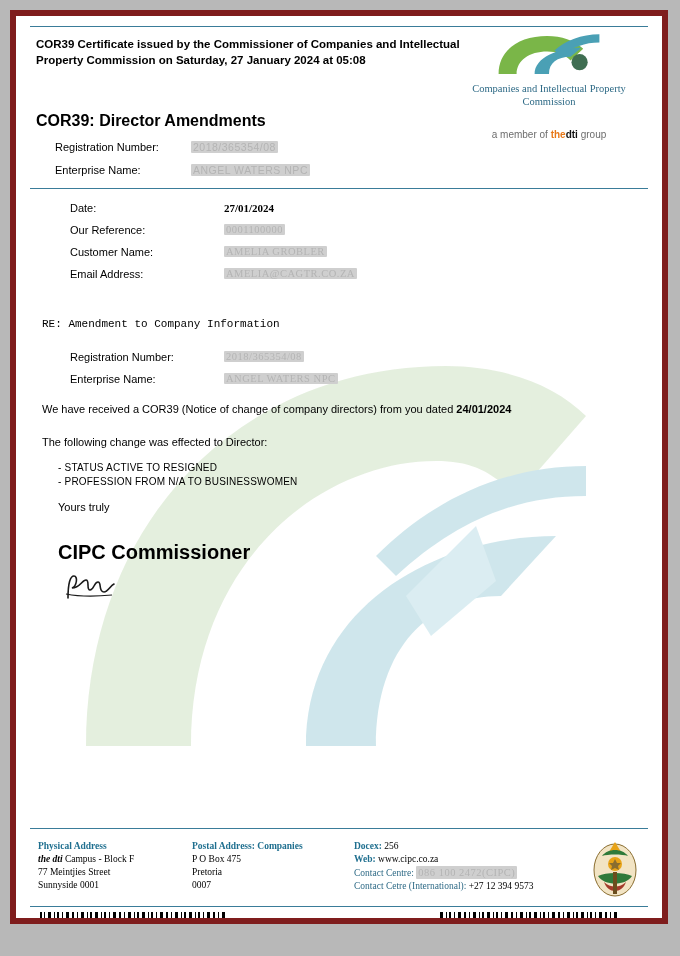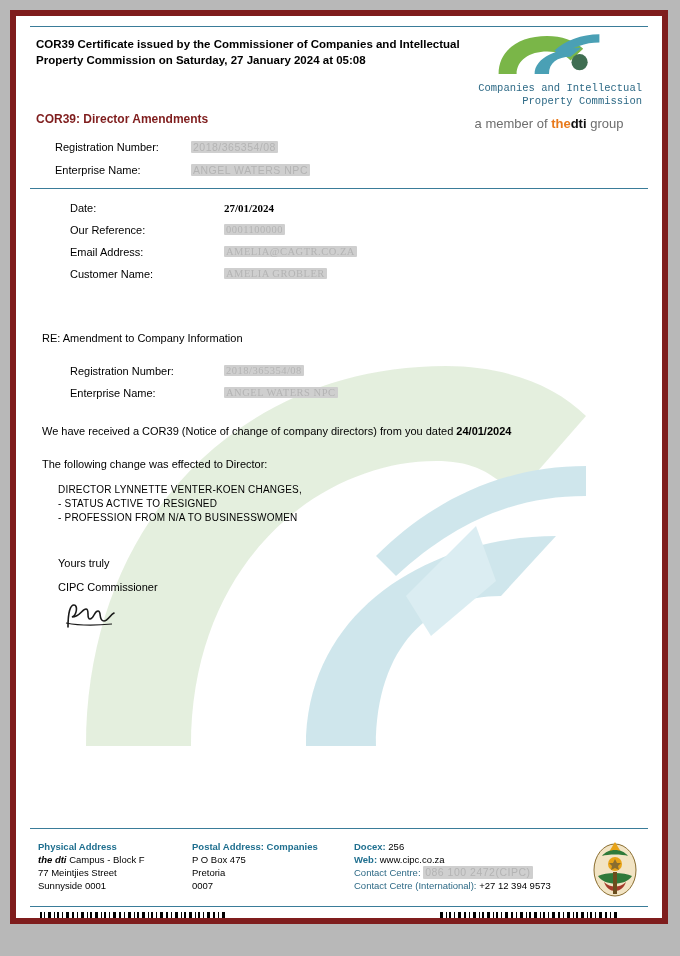--- a/index.html
+++ b/index.html
@@ -51,23 +51,23 @@
     width: 460px;
     font-size: 11.5px;
     font-weight: bold;
     line-height: 16px;
     color: #000;
   }
   .hdr-sub {
     position: absolute;
     left: 6px;
     top: 84px;
-    font-size: 12px;
+    font-size: 16px;
     font-weight: bold;
-    color: #7f1d1d;
+    color: #000000;
   }
   .hdr-row {
     position: absolute;
     left: 6px;
     font-size: 11px;
     color: #000;
     margin-left: 19px;
   }
   .hdr-row .lbl { display: inline-block; width: 136px; }
   .redact {
@@ -87,26 +87,25 @@
     top: 4px;
     width: 186px;
     text-align: center;
   }
   .logo-mark { width: 108px; height: 46px; margin: 0 auto; display:block; }
   .logo-name {
     font-size: 10.5px;
     color: #2e6a86;
     line-height: 13px;
     margin-top: 4px;
-    font-family: Liberation Mono, monospace;
-    text-align: right;
+    font-family: Liberation Serif, serif;
   }
   .logo-dti {
-    margin-top: 8px;
-    font-size: 13px;
+    margin-top: 21px;
+    font-size: 10px;
     color: #6d6d6d;
   }
   .logo-dti b.orange { color: #e8791a; }
   .logo-dti b.black { color: #111; }
 
   .rule {
     position: absolute;
     left: 14px;
     right: 14px;
     height: 1px;
@@ -130,25 +129,25 @@
   .para { margin: 6px 0 0 6px; line-height: 17px; }
   .para b { font-weight: bold; }
 
   .change-block {
     margin: 10px 0 0 22px;
     font-size: 10px;
     line-height: 14px;
     letter-spacing: .2px;
   }
 
-  .yours { margin: 32px 0 0 22px; font-size: 11px; }
+  .yours { margin: 12px 0 0 22px; font-size: 11px; }
   .commissioner {
-    margin: 12px 0 0 22px;
-    font-size: 11px;
-    font-weight: normal;
+    margin: 28px 0 0 22px;
+    font-size: 20px;
+    font-weight: bold;
   }
   .signature {
     margin-left: 26px;
     margin-top: 6px;
   }
 
   
   .footer-rule-top {
     position: absolute;
     left: 14px;
@@ -159,21 +158,21 @@
   }
   .footer {
     position: absolute;
     left: 14px;
     right: 14px;
     top: 818px;
     height: 70px;
     font-size: 9.5px;
     color: #000;
   }
-  .f-col { position: absolute; top: 6px; line-height: 13px; }
+  .f-col { position: absolute; top: 6px; line-height: 13px; font-family: Liberation Serif, serif; }
   .f-col.c1 { left: 8px; width: 150px; }
   .f-col.c2 { left: 162px; width: 150px; }
   .f-col.c3 { left: 324px; width: 260px; }
   .f-head { font-weight: bold; color: #1f6f8f; }
   .f-link { color: #2e6a86; }
   .f-col.c1 .it { font-style: italic; font-weight: bold; }
   .coat { position: absolute; right: 6px; top: 2px; width: 54px; height: 64px; }
 
   .footer-rule-bot {
     position: absolute;
@@ -243,47 +242,46 @@
 
     <div class="row">
       <span class="lbl">Date:</span>
       <span class="val">27/01/2024</span>
     </div>
     <div class="row">
       <span class="lbl">Our Reference:</span>
       <span class="val norm redact" style="left:160px;position:absolute;">0001100000</span>
     </div>
     <div class="row">
+      <span class="lbl">Customer Name:</span>
+      <span class="val norm redact" style="left:160px;position:absolute;">AMELIA GROBLER</span>
+    </div>
+    <div class="row">
       <span class="lbl">Email Address:</span>
       <span class="val norm redact" style="left:160px;position:absolute;">AMELIA@CAGTR.CO.ZA</span>
     </div>
-    <div class="row">
-      <span class="lbl">Customer Name:</span>
-      <span class="val norm redact" style="left:160px;position:absolute;">AMELIA GROBLER</span>
-    </div>
-
-    <div class="para" style="margin-top:40px;">RE: Amendment to Company Information</div>
+
+    <div class="para" style="margin-top:26px;font-family:Liberation Mono, monospace;">RE: Amendment to Company Information</div>
 
     <div class="row" style="margin-top:18px;">
       <span class="lbl">Registration Number:</span>
       <span class="val norm redact" style="left:160px;position:absolute;">2018/365354/08</span>
     </div>
     <div class="row">
       <span class="lbl">Enterprise Name:</span>
       <span class="val norm redact" style="left:160px;position:absolute;">ANGEL WATERS NPC</span>
     </div>
 
-    <div class="para" style="margin-top:14px;">
+    <div class="para" style="margin-top:6px;">
       <span>We have received a COR39 (Notice of change of company directors) from you dated </span><b>24/01/2024</b>
     </div>
 
     <div class="para" style="margin-top:16px;">The following change was effected to Director:</div>
 
     <div class="change-block">
-      <div>DIRECTOR LYNNETTE VENTER-KOEN CHANGES,</div>
       <div> - STATUS ACTIVE TO RESIGNED</div>
       <div> - PROFESSION FROM N/A TO BUSINESSWOMEN</div>
     </div>
 
     <div class="yours">Yours truly</div>
     <div class="commissioner">CIPC Commissioner</div>
 
     <svg class="signature" width="60" height="32" viewBox="0 0 60 32">
       <path d="M6,28 C6,14 8,6 12,6 C16,6 15,16 10,18 C18,18 20,10 24,10 C28,10 24,20 28,20 C32,20 32,12 36,12 C40,12 36,22 42,22 C46,22 48,16 52,14" fill="none" stroke="#1a1a1a" stroke-width="1.6" stroke-linecap="round"></path>
       <path d="M4,24 C14,26 30,27 50,25" fill="none" stroke="#1a1a1a" stroke-width="1.2"></path>

